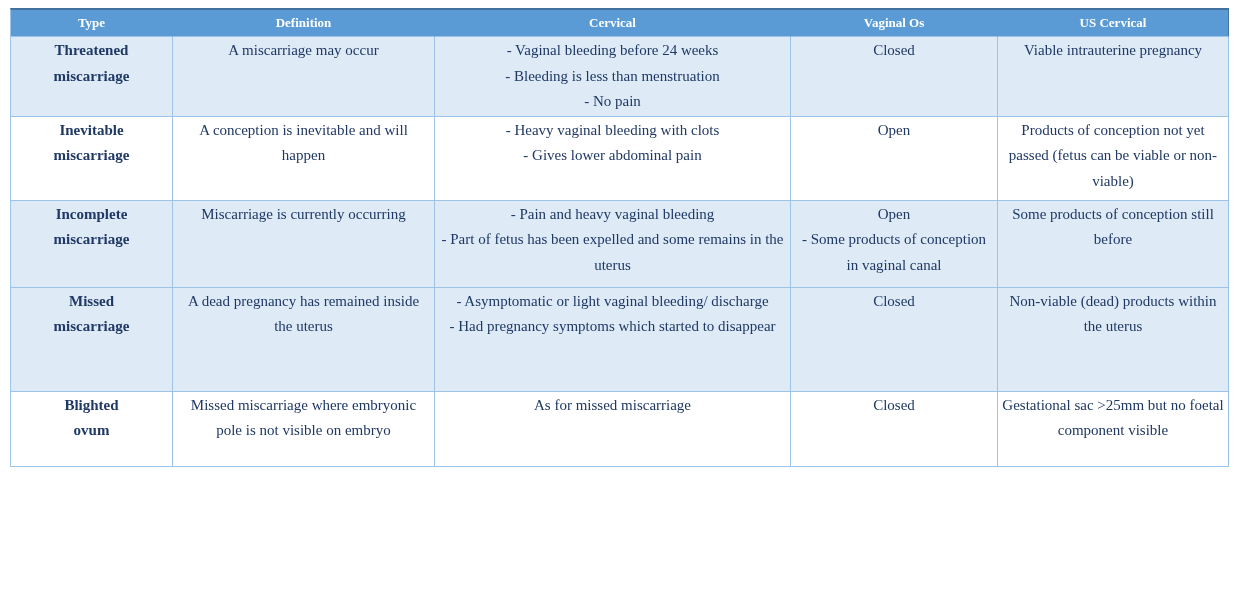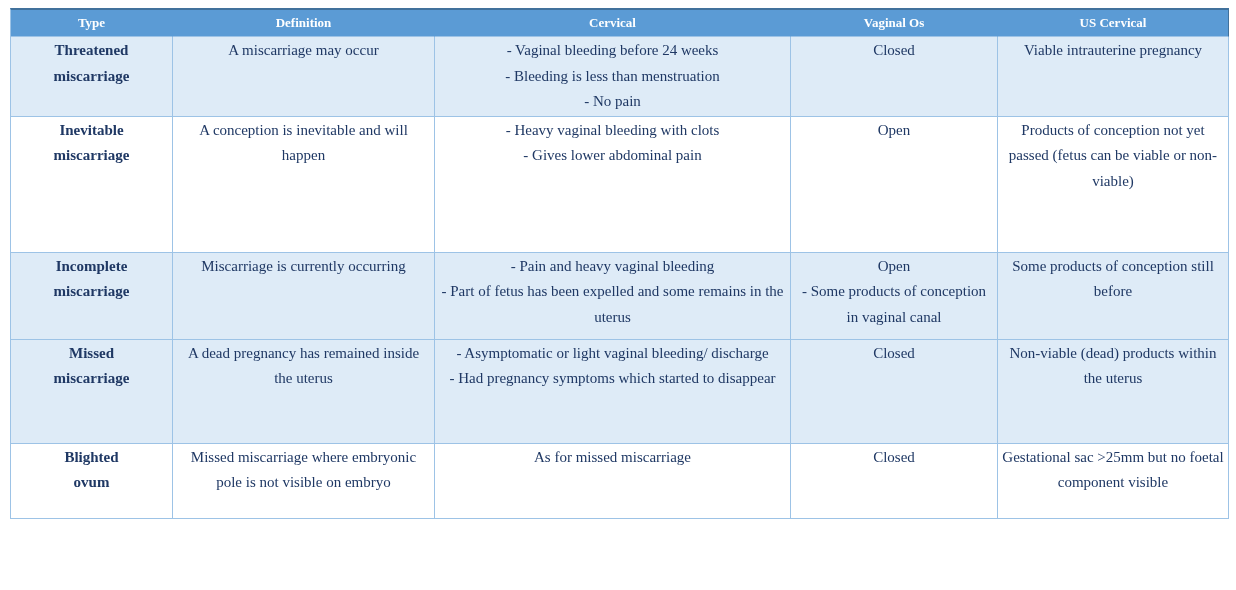--- a/index.html
+++ b/index.html
@@ -54,21 +54,21 @@
   tbody td.type-cell {
     font-weight: bold;
   }
   tbody tr.alt td {
     background: var(--row-alt-bg, #DEEBF7);
   }
   tbody tr.plain td {
     background: #ffffff;
   }
   tr.r1 td { height: 77px; }
-  tr.r2 td { height: 136px; margin-top: 11px; }
+  tr.r2 td { height: 84px; margin-top: 11px; }
   tr.r3 td { height: 87px; }
   tr.r4 td { height: 81px; }
   tr.r5 td { height: 104px; }
   tr.r6 td { height: 75px; }
 </style>
 </head>
 <body>
 
 <div class="table-wrap">
   <table class="miscarriage-table">

